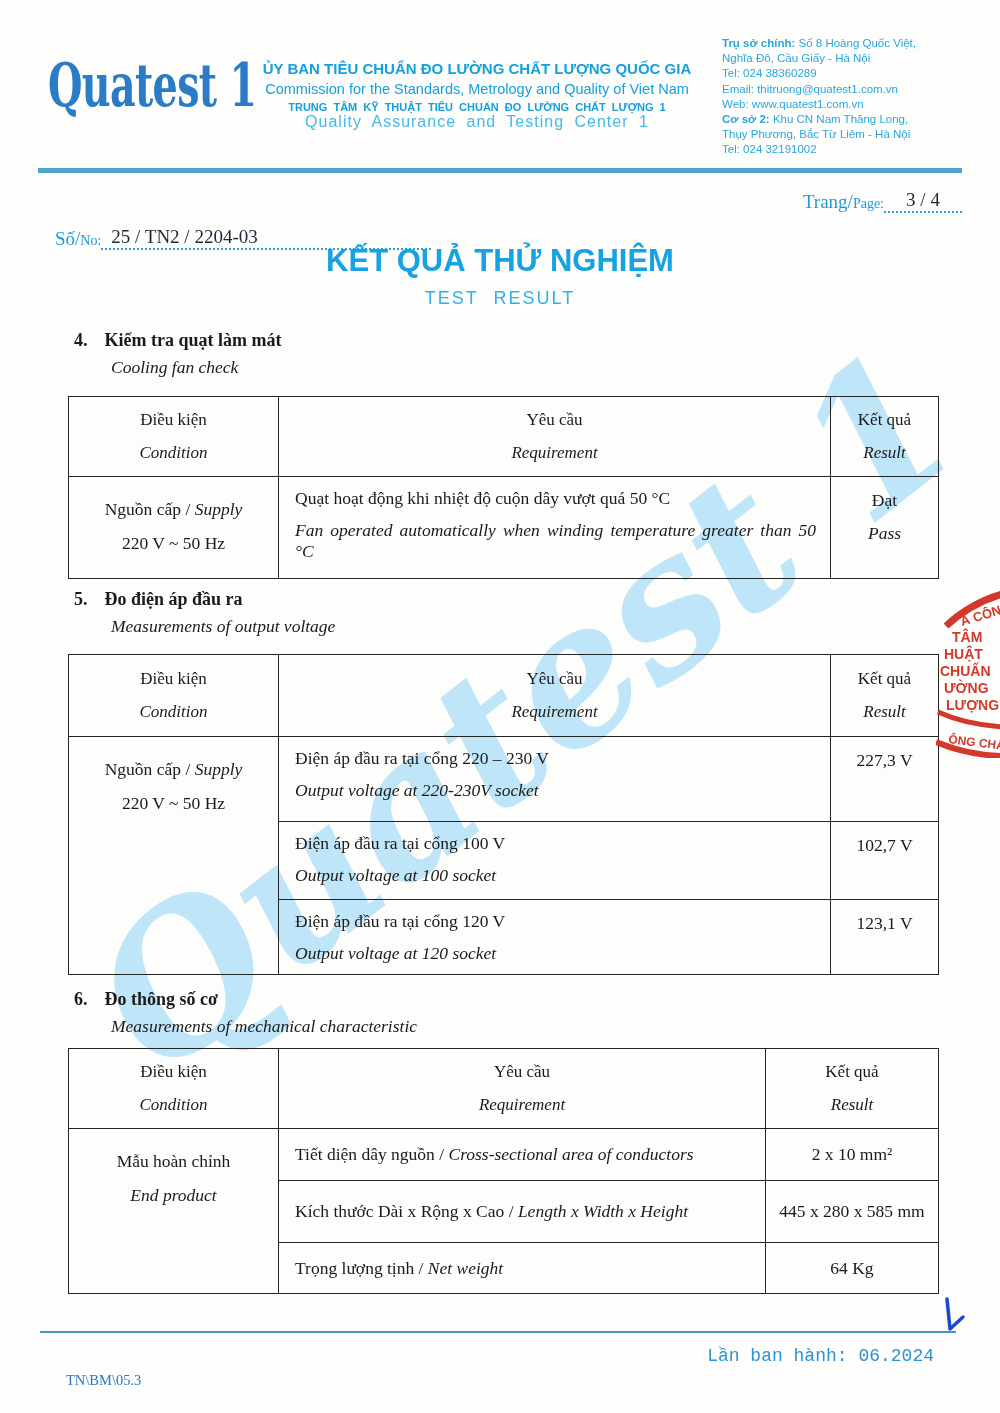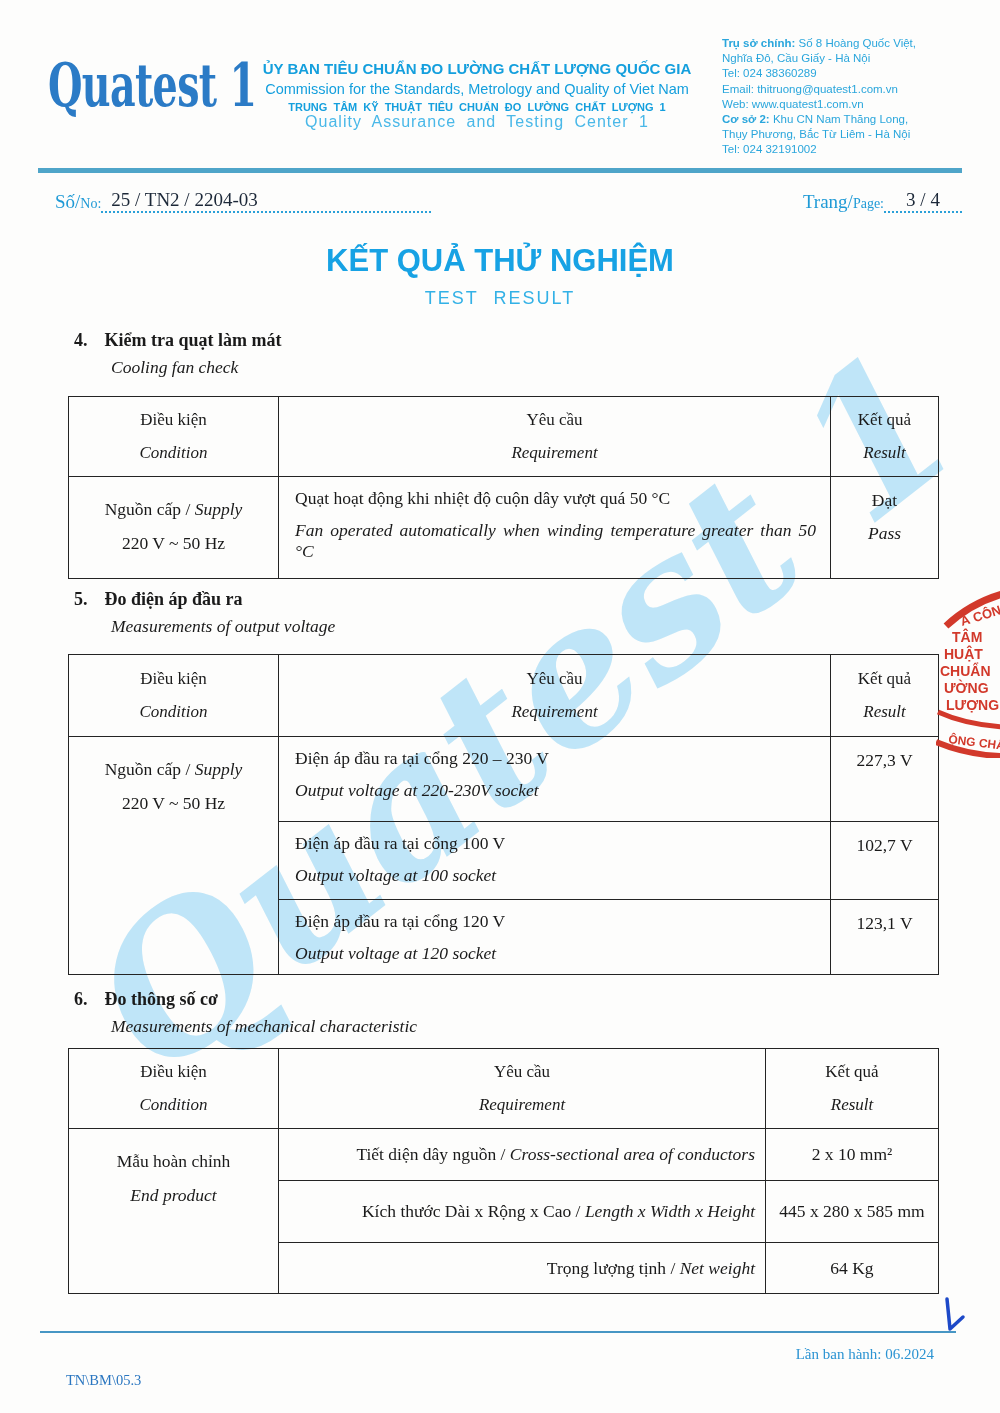--- a/index.html
+++ b/index.html
@@ -32,21 +32,21 @@
 
   
   .meta { top:189px; font-size:19px; white-space:nowrap; z-index:2; }
   .meta-so { left:55px; }
   .meta-page { right:38px; }
   .blue-lbl { color:#1f9ad6; }
   .lbl-sub { font-size:14px; }
   .leader { display:inline-block; border-bottom:2px dotted #2aa0d8; vertical-align:bottom; }
   .leader .val { color:#1c2838; padding:0 6px; display:inline-block; }
   .leader-so { min-width:330px; }
-  .leader-so .val { padding-left:10px; padding-right:70px; }
+  .leader-so .val { padding-left:10px; padding-right:70px;margin-top:37px; }
   .leader-pg { min-width:78px; text-align:center; }
 
   
   .title-vi { left:0; top:243px; width:100%; text-align:center;
               font-family:"Liberation Sans", sans-serif; font-weight:bold;
               font-size:31px; color:#17a2e4; z-index:2; }
   .title-en { left:0; top:288px; width:100%; text-align:center;
               font-family:"Liberation Sans", sans-serif; font-size:18px;
               letter-spacing:2px; word-spacing:8px; color:#33b1e6; z-index:2; }
 
@@ -69,38 +69,38 @@
   .th-en { display:block; font-style:italic; }
   .cond-cell { text-align:center; vertical-align:top; padding-top:22px; font-size:17.5px; }
   .cond-l1 { margin-bottom:13px; }
   .req-cell { vertical-align:top; padding:11px 14px 8px 16px; }
   .req-vi { margin-bottom:11px; }
   .req-en { font-style:italic; }
   .req-en.justify { text-align:justify; }
   .res-cell { text-align:center; vertical-align:top; padding-top:13px;margin-left:28px; }
   .res-l1 { margin-bottom:12px; }
   .mid { vertical-align:middle !important; padding-top:0 !important; }
-  .req-inline { vertical-align:middle; padding:6px 10px 6px 16px;text-align:right; }
+  .req-inline { vertical-align:middle; padding:6px 10px 6px 16px; }
 
   
   .watermark { left:10px; top:588px; width:1020px; text-align:center;
                font-family:"DejaVu Serif", serif; font-style:italic; font-weight:bold;
                font-size:190px; line-height:1.35; color:rgba(130,206,243,0.50);
                transform:rotate(-38deg); white-space:nowrap; z-index:1;
                pointer-events:none; }
 
   
   .stamp { left:936px; top:580px; z-index:3; }
   .stamp text { font-family:"Liberation Sans", sans-serif; font-weight:bold;
                 fill:#d2392b; }
   .tick { left:938px; top:1296px; z-index:3; }
   .footer-rule { left:40px; top:1331px; width:916px; border-top:2.5px solid #4796c4; }
   .footer-left { left:66px; top:1372px; font-size:14.5px; color:#2a76c0; }
-  .footer-right { right:66px; top:1346px; font-size:15px; color:#2b93d2;
-                  font-family:Liberation Serif, serif; }
+  .footer-right { right:66px; top:1346px; font-size:18px; color:#2b93d2;
+                  font-family:Liberation Mono, monospace; }
 </style>
 </head>
 <body>
 
 <div class="page">
 
   <div class="z watermark">Quatest 1</div>
 
   <div class="z logo">Quatest 1</div>
 

